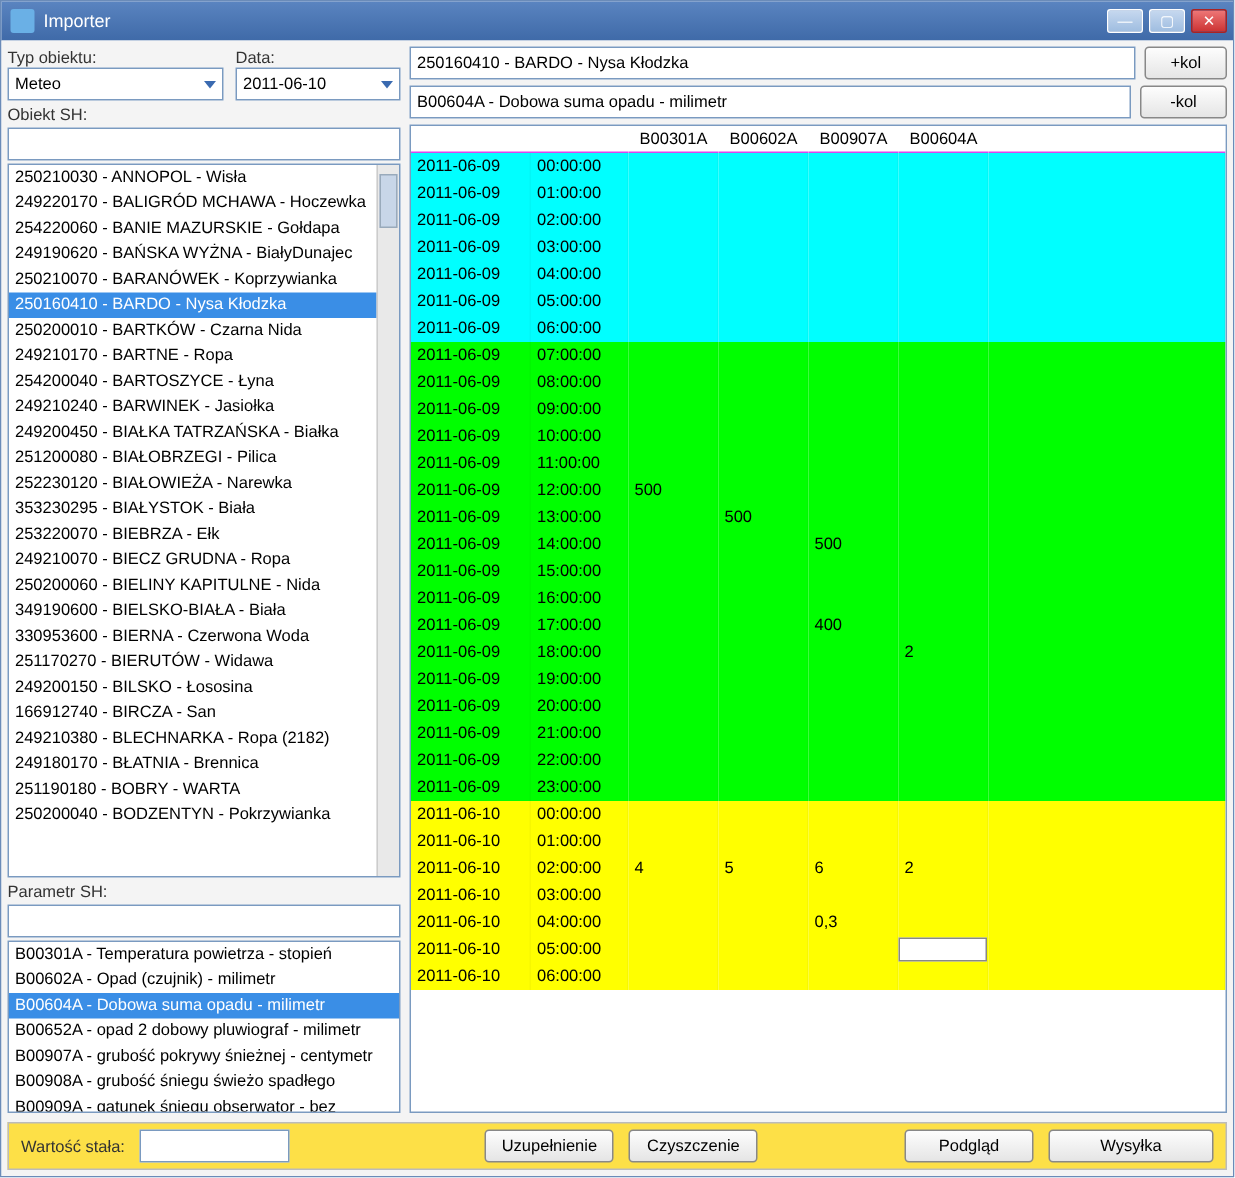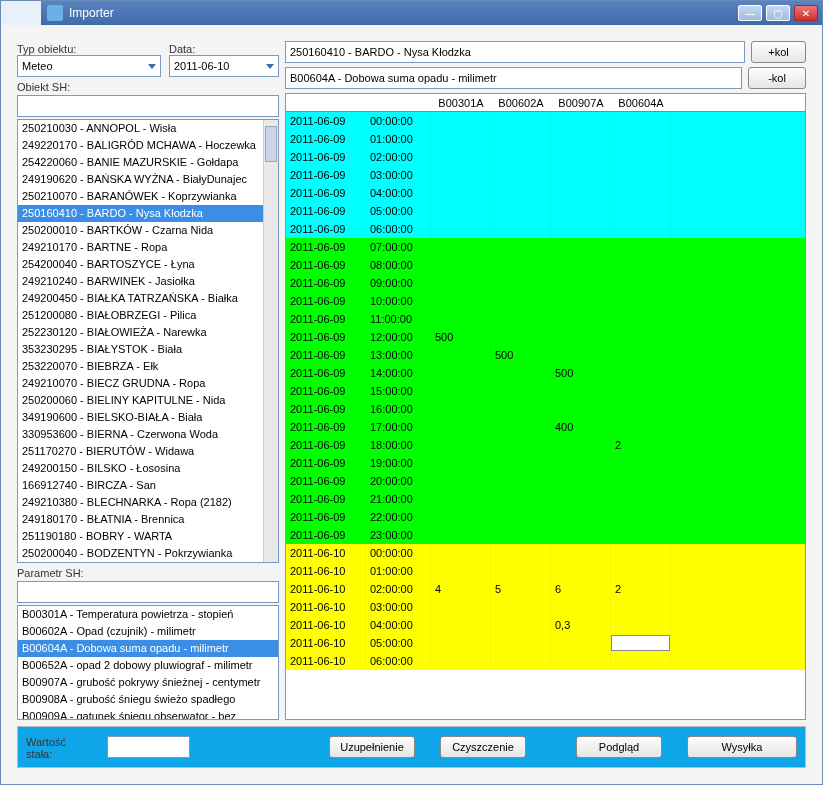--- a/index.html
+++ b/index.html
@@ -21,33 +21,32 @@
     border: 1px solid #6a8bb8;
   }
   .titlebar {
     height: 26px;
     background: linear-gradient(#5a84c0,#3f6aa8);
     color: #fff;
     display: flex;
     align-items: center;
     padding: 0 4px 0 6px;
     font-size: 12px;
-    margin-left: 40px;
   }
   .titlebar .icon { width:16px; height:16px; background:#6ab0e6; border-radius:2px; margin-right:6px;}
   .titlebar .title { flex:1; }
   .win-btns { display:flex; gap:4px; }
   .win-btn {
     width:24px; height:16px; border:1px solid #fff; border-radius:2px;
     display:flex; align-items:center; justify-content:center; font-size:10px; cursor:pointer;
     background:linear-gradient(#c6d8ef,#9fbde0);
   }
   .win-close { background:linear-gradient(#e77,#c33); color:#fff; border-color:#a22;}
   .client {
-    flex:1; padding:16px; display:flex; gap:6px; background:#f4f4f4;
+    flex:1; padding:4px; display:flex; gap:6px; background:#f4f4f4;
     flex-direction: column;
   }
   .upper { flex:1; display:flex; gap:6px; min-height:0;}
   .left-col { width:262px; display:flex; flex-direction:column; gap:2px;}
   .right-col { flex:1; display:flex; flex-direction:column; gap:4px;}
   .label { font-size:11px; color:#333; margin-top:2px;}
   .row-top { display:flex; gap:8px;}
   .combo {
     height:22px; border:1px solid #7a9ac0; background:#fff; display:flex; align-items:center;
     padding:0 4px; justify-content:space-between; cursor:pointer;
@@ -73,21 +72,21 @@
   }
   .grid-wrap { flex:1; border:1px solid #7a9ac0; background:#fff; overflow:hidden; display:flex; flex-direction:column;}
   .grid { display:grid; grid-template-columns: 80px 65px 60px 60px 60px 60px 1fr; font-size:11px;}
   .gh { background:#fff; border-bottom:1px solid #d946ef; padding:2px 3px; font-size:11px; text-align:center; height:18px; display:flex; align-items:center; justify-content:center;}
   .gc { padding:1px 4px; height:18px; display:flex; align-items:center; border-right:1px solid rgba(0,0,0,0.03);}
   .bg-cyan { background:#00ffff; }
   .bg-green{ background:#00ff00; }
   .bg-yellow{background:#ffff00;}
   .editcell { background:#fff; border:1px solid #888; height:16px;}
   .bottom-bar {
-    height:42px; border:1px solid #bbb; background:#0ea5e9; display:flex; align-items:center; padding:0 8px; gap:25px;
+    height:32px; border:1px solid #bbb; background:#fde047; display:flex; align-items:center; padding:0 8px; gap:10px;
   }
   .spacer{flex:1;}
   .btn-wide{min-width:86px;}
   .btn-bold{font-weight:normal; min-width:110px;}
 </style>
 </head>
 <body>
 
 <div class="window">
   <div class="titlebar">

